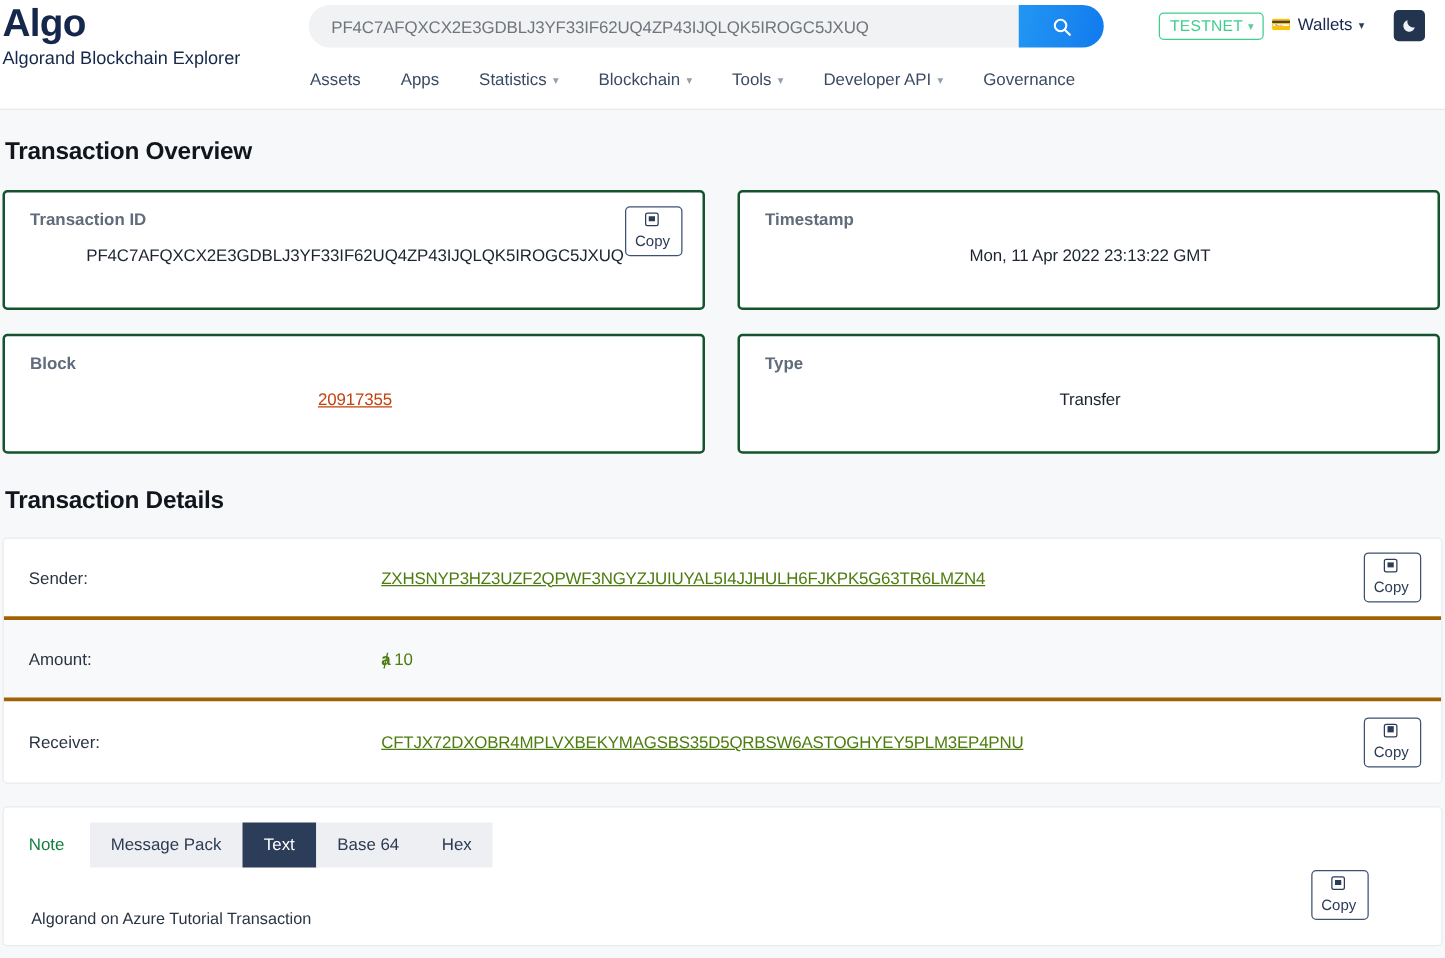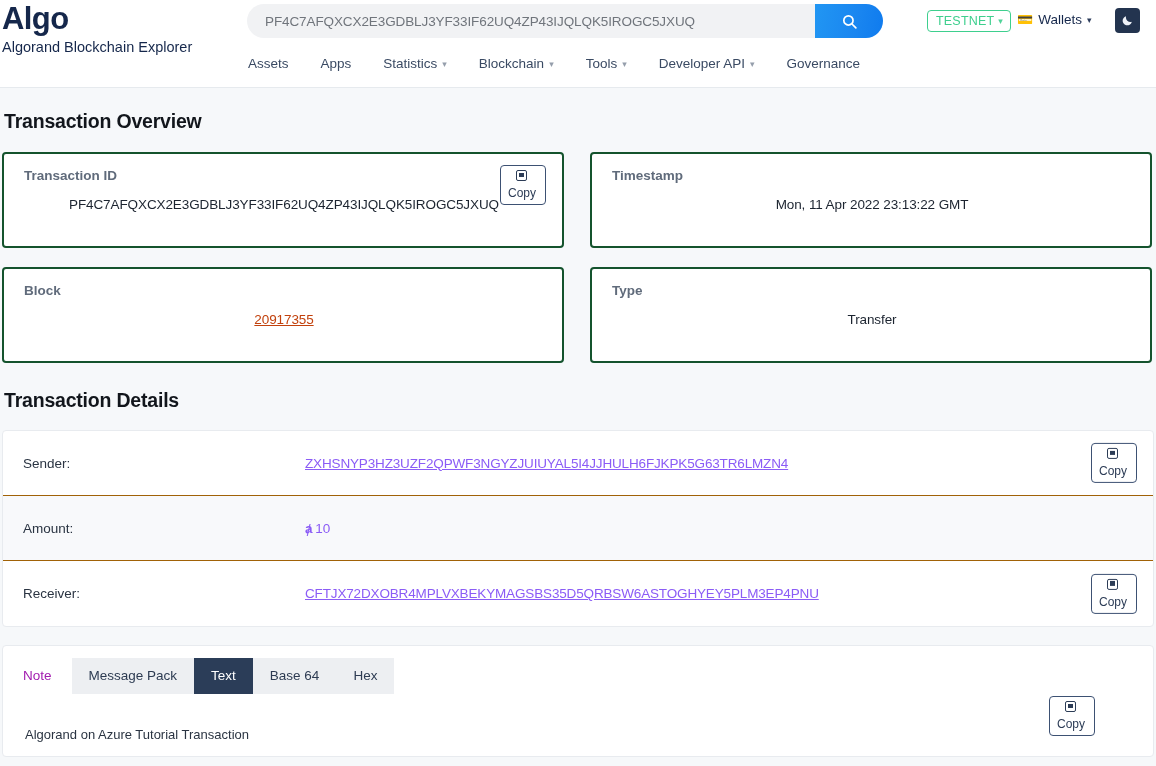--- a/index.html
+++ b/index.html
@@ -208,35 +208,35 @@
     margin: 18px 2px 0 2px;
     background: #fff;
     border: 1px solid #e8ebef;
     border-radius: 4px;
     overflow: hidden;
   }
   .det-row {
     display: flex;
     align-items: center;
     height: 65px;
-    border-bottom: 1px solid #a16207;
+    border-bottom: 3px solid #a16207;
     padding: 0 16px 0 20px;
     position: relative;
   }
   .det-row:last-child { border-bottom: none; }
   .det-row.alt { background: #f8f9fb; }
   .det-label {
     width: 282px;
     font-size: 13.5px;
     color: #2a3442;
     flex: none;
   }
   .det-value {
     font-size: 13.5px;
-    color: #8b5cf6;
+    color: #4d7c0f;
     letter-spacing: -0.15px;
   }
   .det-value.link {
     text-decoration: underline;
     cursor: pointer;
   }
   .det-copy { position: absolute; right: 16px; top: 50%; transform: translateY(-50%); }
   .algo-sym { font-weight: 600; margin-right: 3px; }
 
   
@@ -249,21 +249,21 @@
     position: relative;
     padding: 12px 16px 0 20px;
   }
   .note-tabs {
     display: flex;
     align-items: center;
     gap: 0;
   }
   .note-word {
     font-size: 13.5px;
-    color: #a21caf;
+    color: #15803d;
     margin-right: 20px;
   }
   .tab {
     background: #edeff2;
     color: #2d3b52;
     font-size: 13.5px;
     padding: 11px 17px;
     cursor: pointer;
     border: none;
     font-family: "Liberation Sans", sans-serif;

